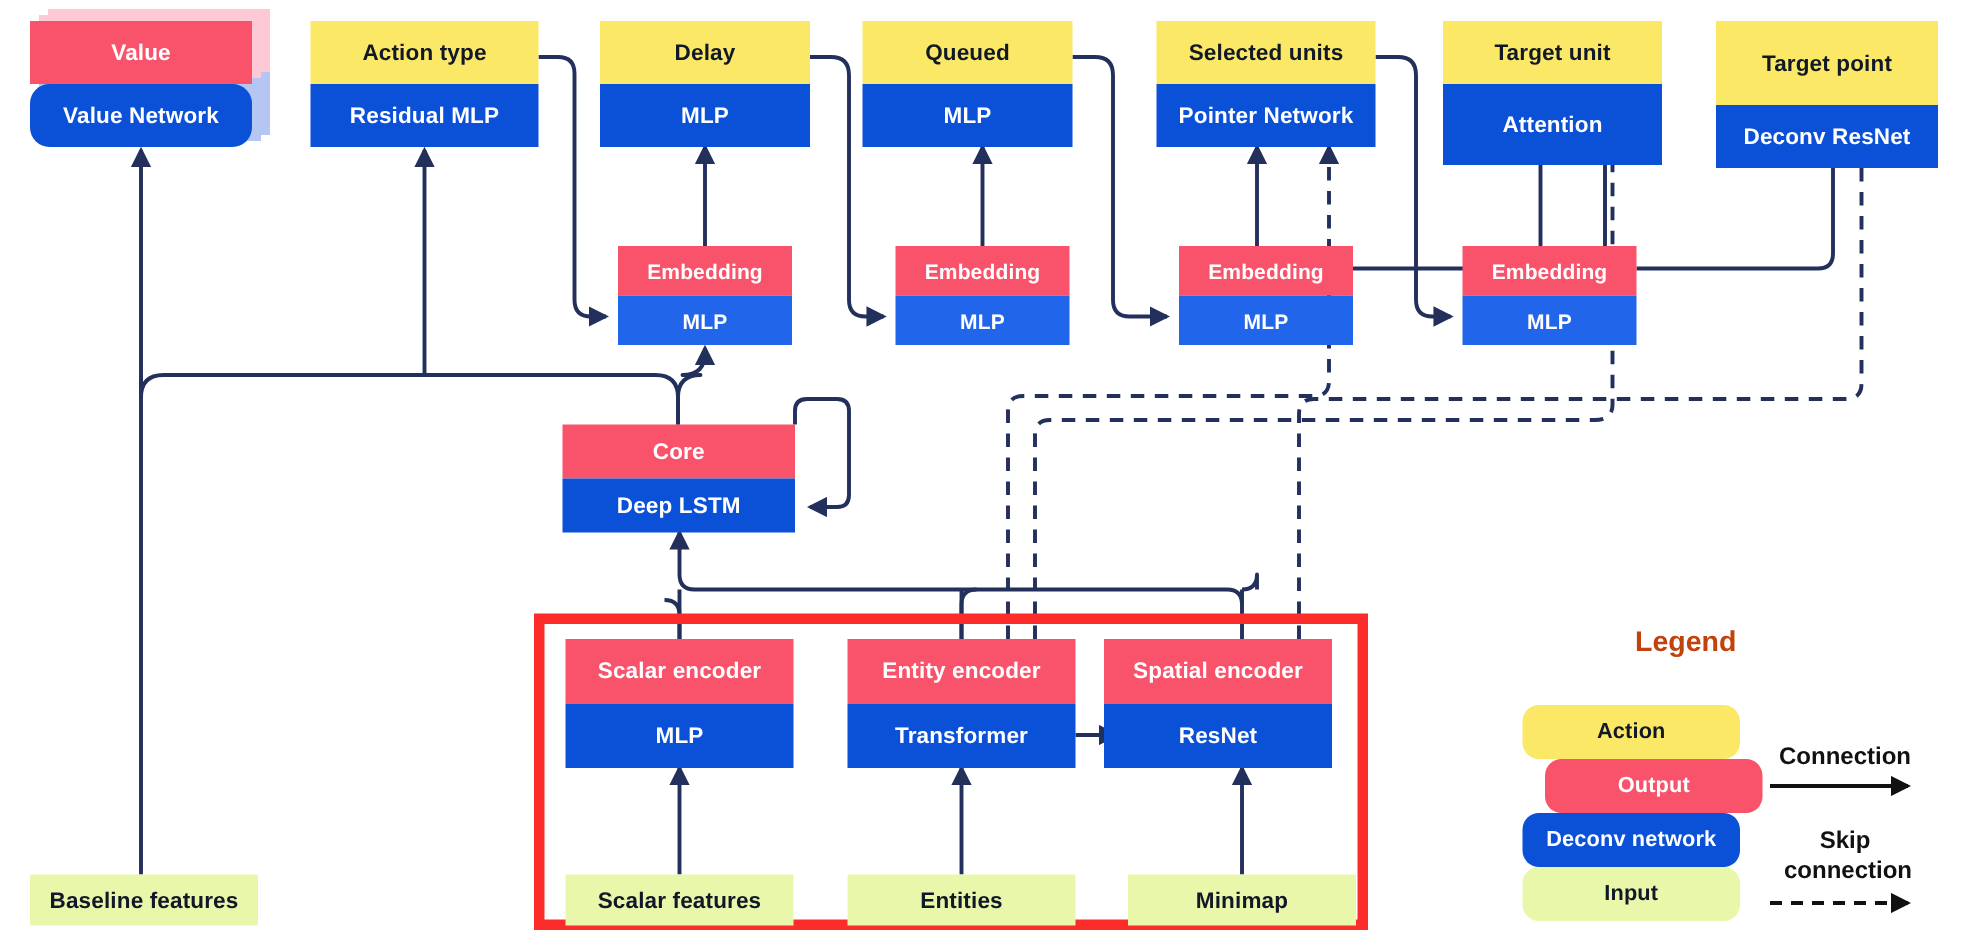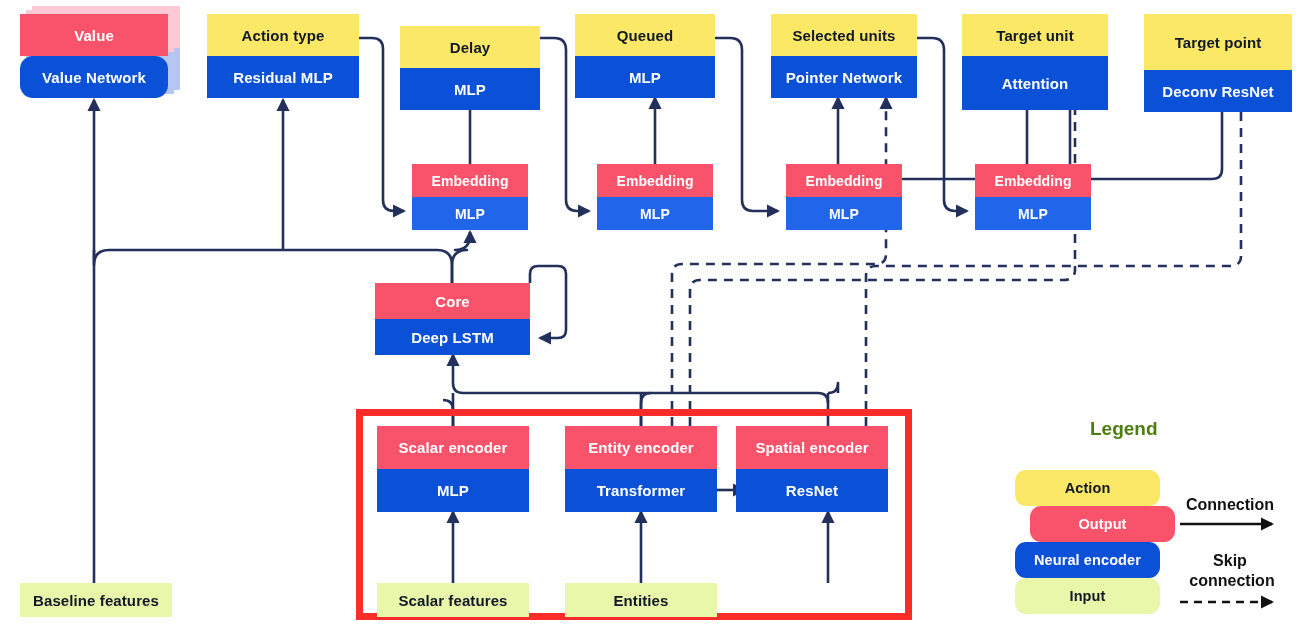--- a/index.html
+++ b/index.html
@@ -31,21 +31,21 @@
   .stack-shadow .s-bot{background:#b6c6f2;width:100%;}
 
   
   #red-box{
     position:absolute;box-sizing:border-box;
     border:7px solid #fb2c29;background:transparent;
   }
 
   
   #legend-title{
-    position:absolute;font-size:19px;font-weight:700;color:#4d7c0f;
+    position:absolute;font-size:19px;font-weight:700;color:#c2410c;
     white-space:nowrap;
   }
   .legend-swatch{position:absolute;box-sizing:border-box;}
   .legend-swatch .band{font-size:14.5px;font-weight:700;border-radius:11px;}
   .legend-label{
     position:absolute;font-size:16px;font-weight:600;color:#111111;
     text-align:center;white-space:nowrap;line-height:1.15;
   }
 </style>
 </head>
@@ -134,21 +134,21 @@
   <div class="node" style="left:20px;top:14px;width:148px;">
     <div class="band output" style="height:42px;">Value</div>
     <div class="band nn" style="height:42px;border-radius:13px;">Value Network</div>
   </div>
 
   <div class="node" style="left:207px;top:14px;width:152px;">
     <div class="band action" style="height:42px;">Action type</div>
     <div class="band nn" style="height:42px;">Residual MLP</div>
   </div>
 
-  <div class="node" style="left:400px;top:14px;width:140px;margin-top:12px;">
+  <div class="node" style="left:400px;top:14px;width:140px;">
     <div class="band action" style="height:42px;">Delay</div>
     <div class="band nn" style="height:42px;">MLP</div>
   </div>
 
   <div class="node" style="left:575px;top:14px;width:140px;">
     <div class="band action" style="height:42px;">Queued</div>
     <div class="band nn" style="height:42px;">MLP</div>
   </div>
 
   <div class="node" style="left:771px;top:14px;width:146px;">
@@ -203,27 +203,30 @@
 
   <div class="node" style="left:20px;top:583px;width:152px;">
     <div class="band input" style="height:34px;">Baseline features</div>
   </div>
   <div class="node" style="left:377px;top:583px;width:152px;">
     <div class="band input" style="height:34px;">Scalar features</div>
   </div>
   <div class="node" style="left:565px;top:583px;width:152px;">
     <div class="band input" style="height:34px;">Entities</div>
   </div>
+  <div class="node" style="left:752px;top:583px;width:152px;">
+    <div class="band input" style="height:34px;">Minimap</div>
+  </div>
 
   <div id="legend-title" style="left:1090px;top:418px;">Legend</div>
 
   <div class="legend-swatch" style="left:1015px;top:470px;width:145px;">
     <div class="band action" style="height:36px;">Action</div>
     <div class="band output" style="height:36px;margin-left:15px;">Output</div>
-    <div class="band nn" style="height:36px;">Neural encoder</div>
+    <div class="band nn" style="height:36px;">Deconv network</div>
     <div class="band input" style="height:36px;">Input</div>
   </div>
 
   <div class="legend-label" style="left:1180px;top:496px;width:100px;">Connection</div>
   <div class="legend-label" style="left:1180px;top:552px;width:100px;">Skip</div>
   <div class="legend-label" style="left:1172px;top:572px;width:120px;">connection</div>
 
 </div>
 
 </body></html>

